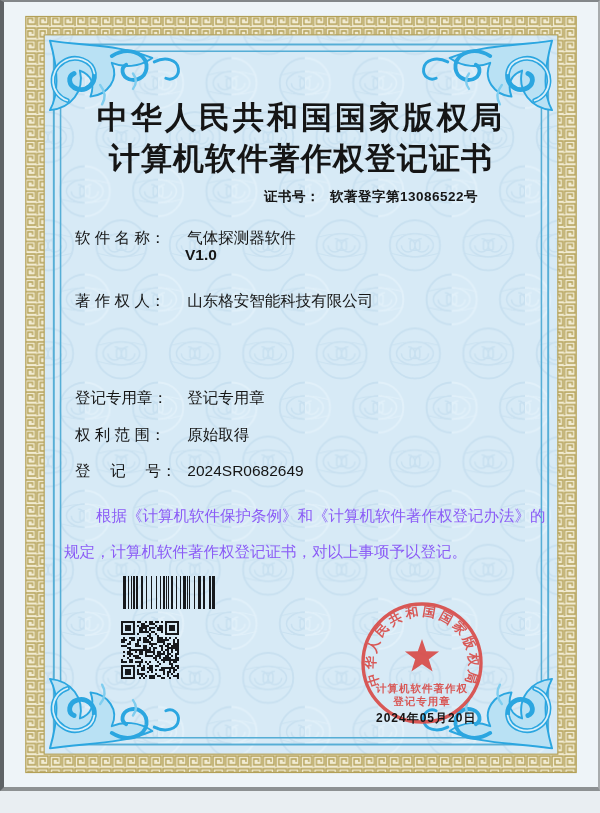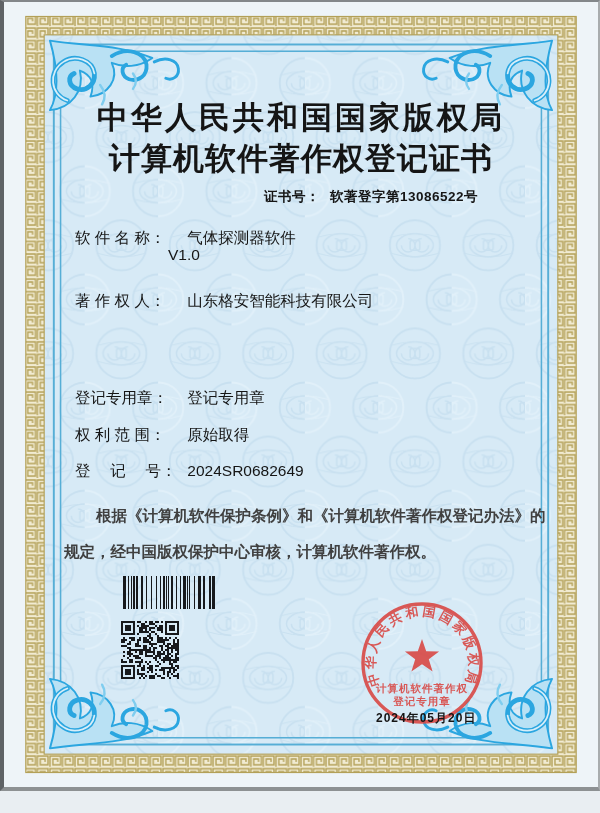--- a/index.html
+++ b/index.html
@@ -21,23 +21,23 @@
   .txt{position:absolute;color:#151515;white-space:nowrap;}
   .title-block{left:0;top:96px;width:594px;text-align:center;
     font-family:"Liberation Serif","DejaVu Serif",serif;font-weight:700;}
   .title-l1{font-size:31px;letter-spacing:3px;line-height:40px;}
   .title-l2{font-size:31px;letter-spacing:1px;line-height:41px;}
   .certno{left:260px;top:186px;width:280px;text-align:left;
     font-size:13.5px;font-weight:700;letter-spacing:0.5px;}
   .certno .lbl{margin-right:10px;}
   .frow{left:71px;font-size:15.5px;font-weight:400;line-height:20px;}
   .frow .flabel{display:inline-block;width:108px;}
-  .fvalue2{left:164px;font-size:15.5px;font-weight:400;line-height:20px;text-align:center;}
-  .statement{left:60px;top:496px;width:486px;font-size:15.5px;font-weight:700;
-    line-height:36px;color:#404040;}
+  .fvalue2{left:181px;font-size:15.5px;font-weight:700;line-height:20px;text-align:center;}
+  .statement{left:60px;top:496px;width:486px;font-size:15.5px;font-weight:400;
+    line-height:36px;color:#8b5cf6;}
   .statement .ln1{text-indent:32px;white-space:nowrap;}
   .statement .ln2{white-space:nowrap;}
   .date{left:372px;top:708px;font-size:12px;font-weight:700;letter-spacing:1px;}
   .code{position:absolute;}
   #barcode{left:119px;top:574px;}
   #qrcode{left:117px;top:619px;}
   #seal{left:354px;top:597px;}
 </style>
 </head>
 <body>
@@ -129,21 +129,21 @@
     <span>原始取得</span>
   </div>
 
   <div class="txt frow" style="top:459px">
     <span class="flabel">登　 记　 号：</span>
     <span>2024SR0682649</span>
   </div>
 
   <div class="txt statement">
     <div class="ln1">根据《计算机软件保护条例》和《计算机软件著作权登记办法》的</div>
-    <div class="ln2">规定，经中国版权保护中心审核，计算机软件著作权。</div>
+    <div class="ln2">规定，计算机软件著作权登记证书，对以上事项予以登记。</div>
   </div>
 
   <svg id="barcode" class="code" width="92" height="33" viewBox="0 0 92 33">
       <rect x="0" y="0" width="3" height="33" fill="#17191c"></rect>
       <rect x="5" y="0" width="1" height="33" fill="#17191c"></rect>
       <rect x="8" y="0" width="1" height="33" fill="#17191c"></rect>
       <rect x="10" y="0" width="2" height="33" fill="#17191c"></rect>
       <rect x="13" y="0" width="2" height="33" fill="#17191c"></rect>
       <rect x="18" y="0" width="2" height="33" fill="#17191c"></rect>
       <rect x="23" y="0" width="1" height="33" fill="#17191c"></rect>

